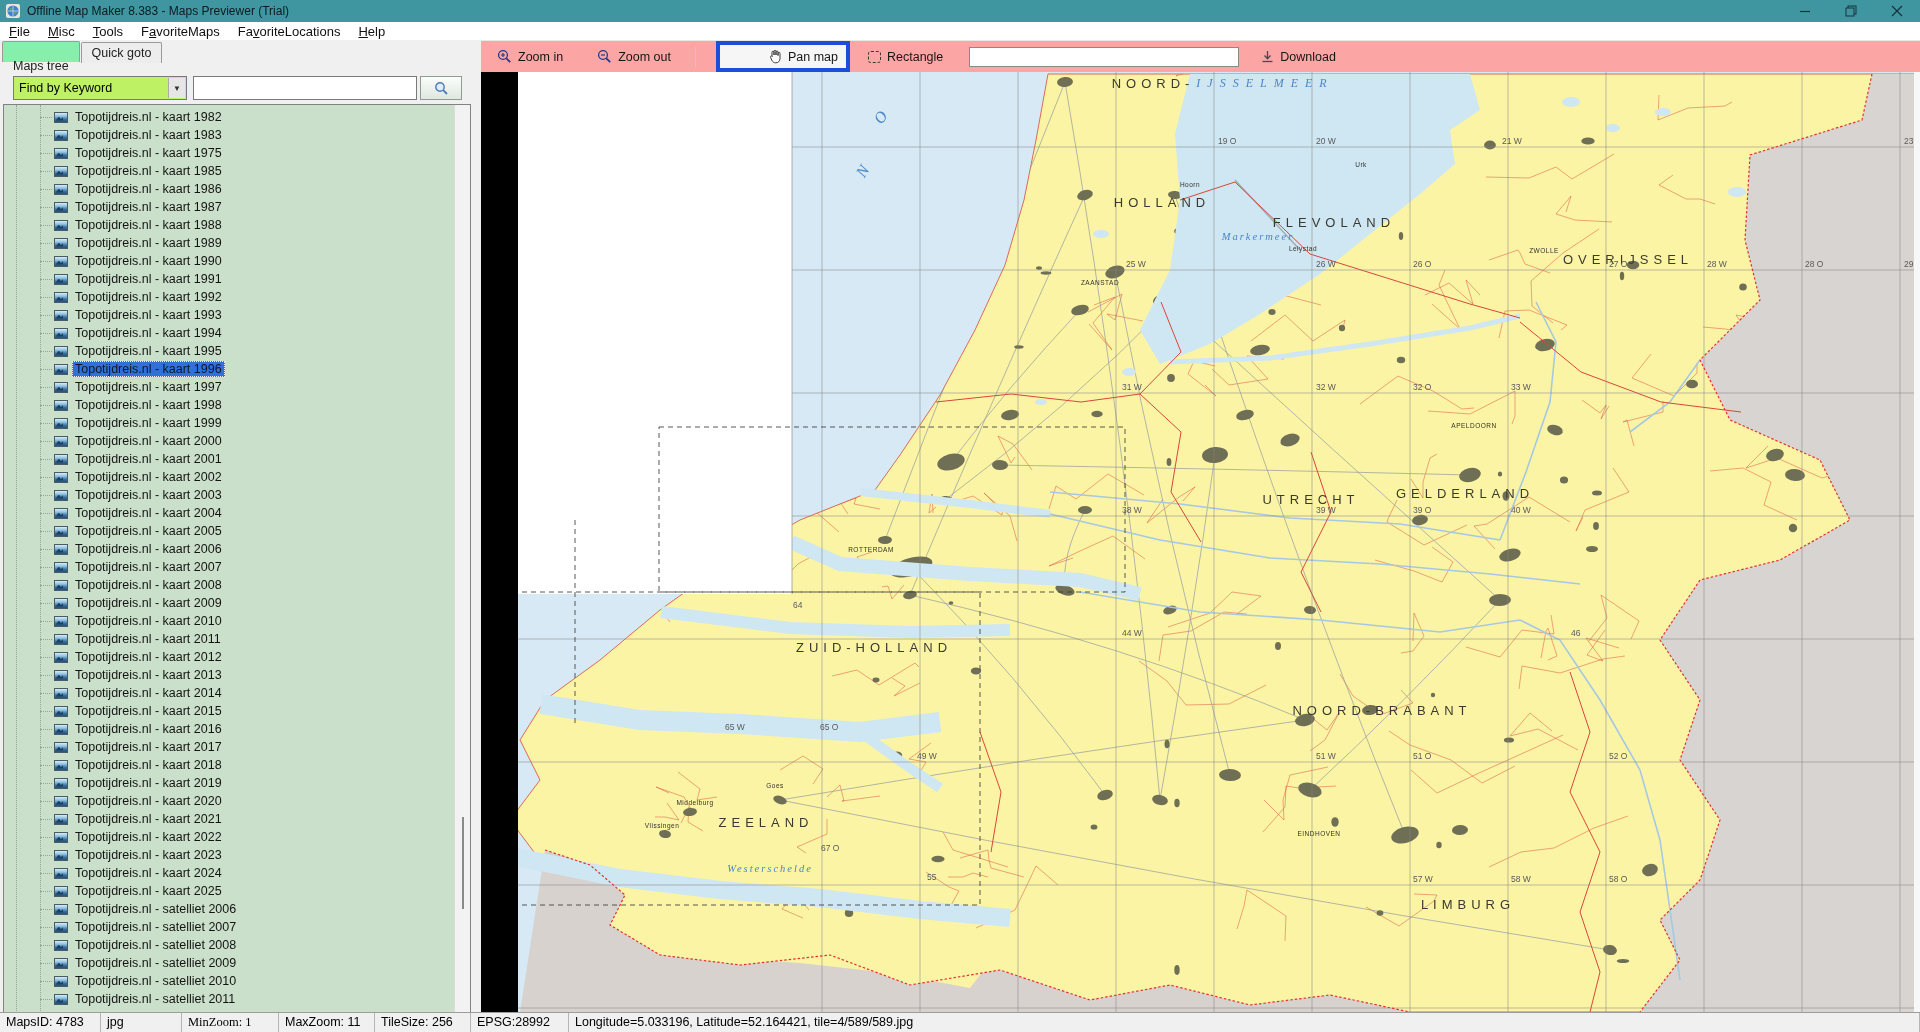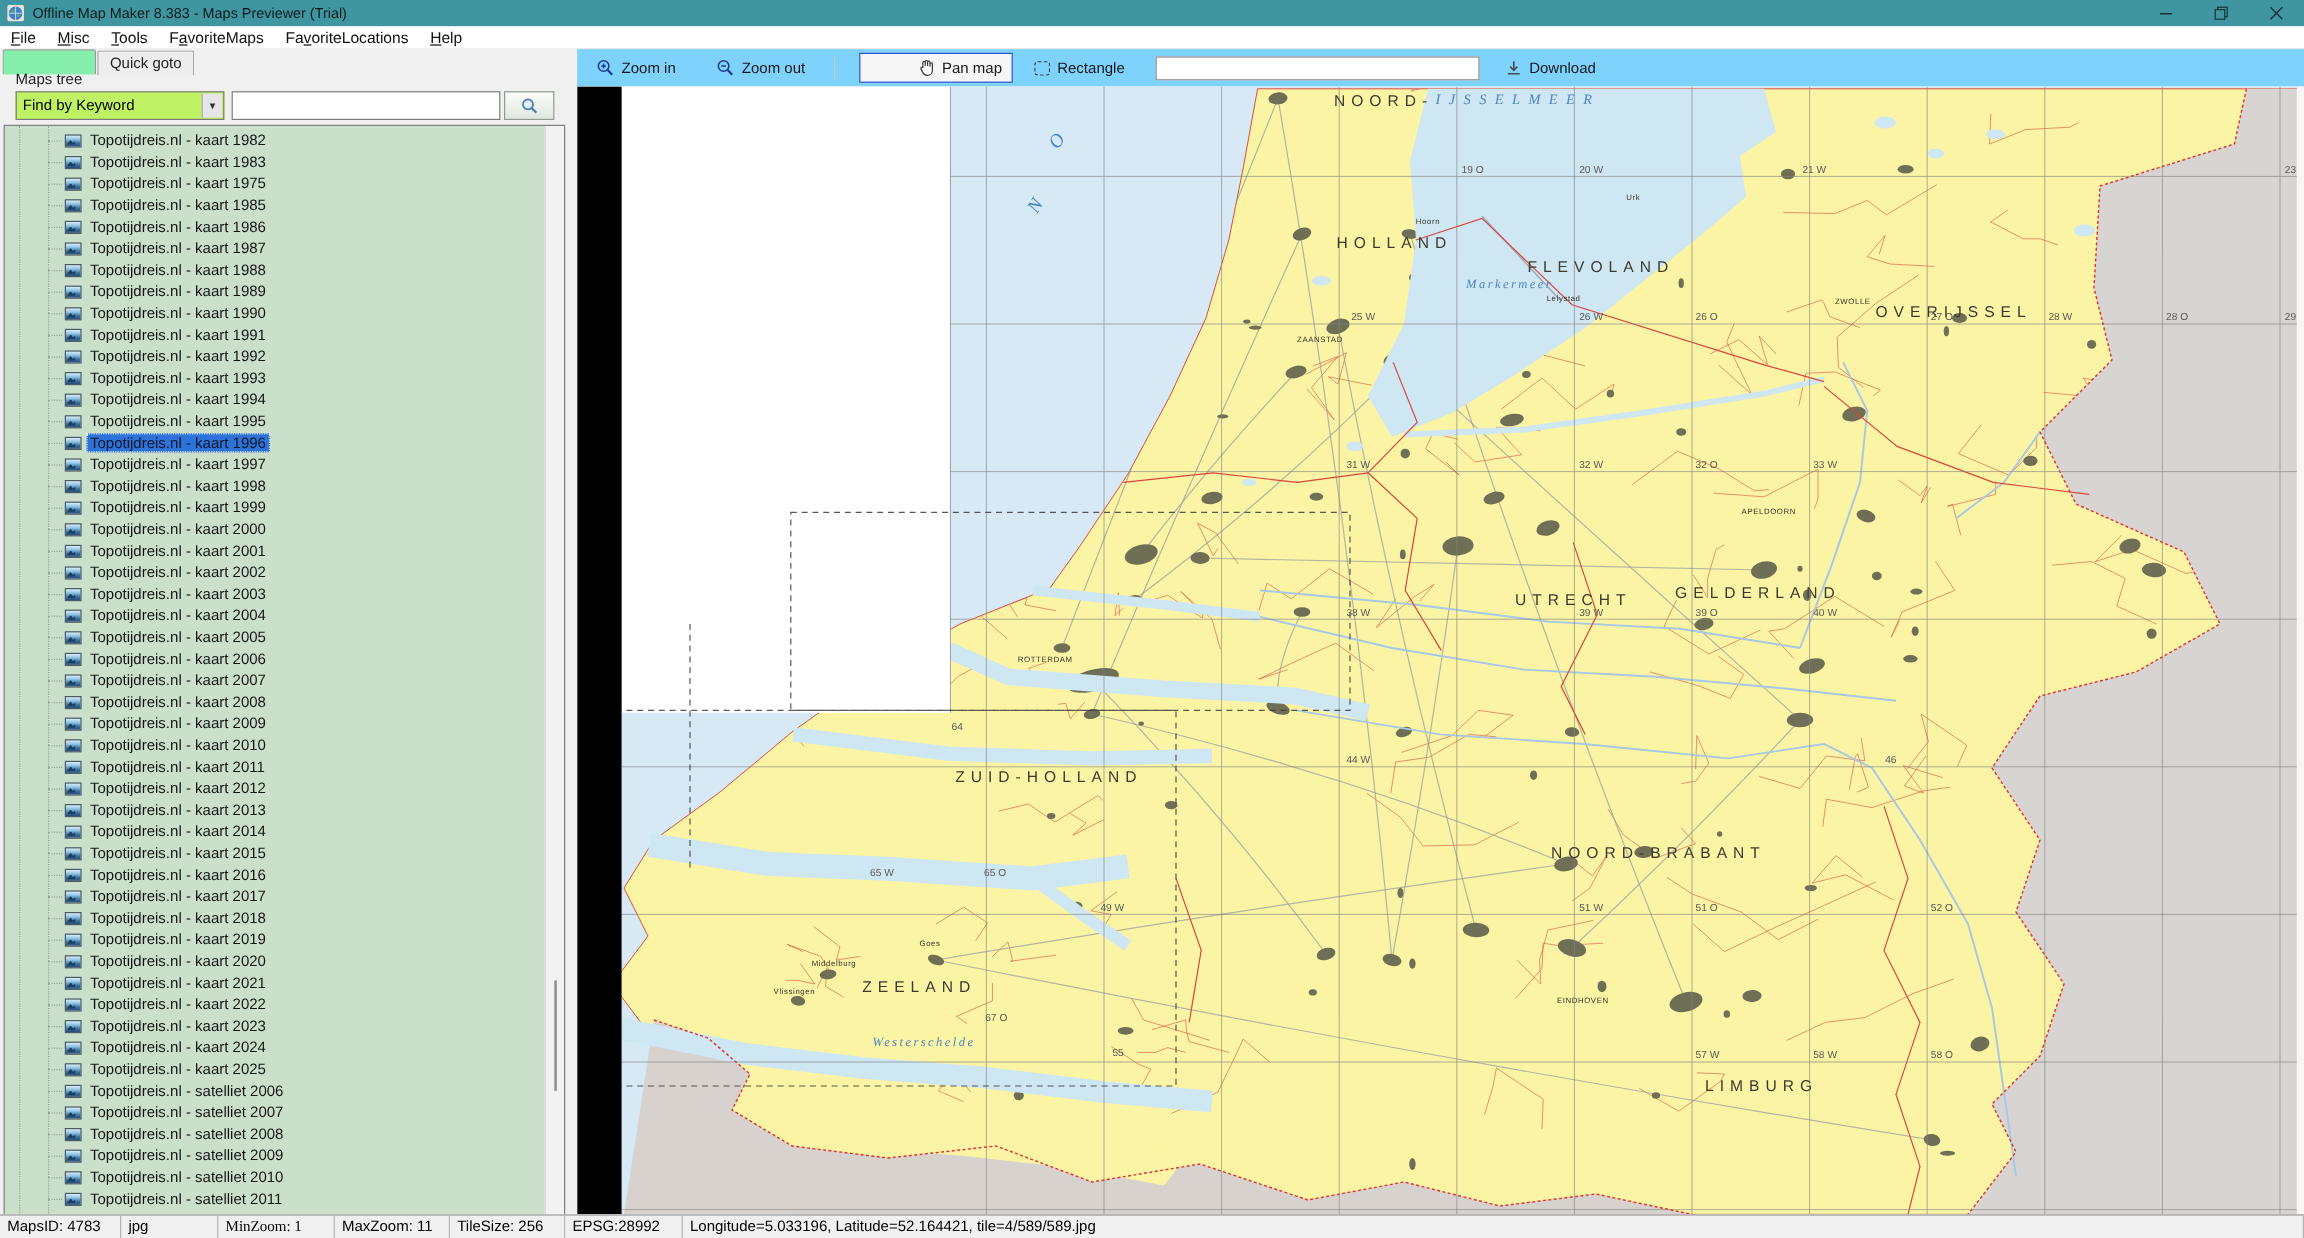--- a/index.html
+++ b/index.html
@@ -50,24 +50,24 @@
     position:relative;}
   .t-icon::after{content:"";position:absolute;left:1px;bottom:1px;width:7px;height:4px;
     background:#1d3d5e;clip-path:polygon(0 100%,40% 0,70% 70%,100% 20%,100% 100%);}
   .t-label{font-size:12.5px;color:#141414;padding:1px 3px;}
   .t-label.selected{background:#2d72d9;color:#0f172a;outline:1px dotted #eaf2ff;outline-offset:-1px;}
   .tree-scroll{position:absolute;right:0;top:0;bottom:0;width:16px;background:#f2f2f2;
     border-left:1px solid #dcdcdc;}
   .tree-thumb{position:absolute;left:7px;width:2px;height:92px;top:712px;background:#8a8a8a;}
 
   
-  .map-toolbar{position:absolute;left:481px;top:40px;width:1439px;height:32px;background:#7dd3fc;
+  .map-toolbar{position:absolute;left:481px;top:40px;width:1439px;height:32px;background:#fca5a5;
     display:flex;align-items:center;font-size:12.5px;color:#161616;border-top:1px solid #e8e8e8;}
   .tb-item{display:flex;align-items:center;gap:6px;padding:4px 8px;white-space:nowrap;}
-  .tb-btn{border:1px solid #1d4ed8;background:#f6f6f6;margin-left:14px;padding-left:48px;}
+  .tb-btn{border:4px solid #1d4ed8;background:#f6f6f6;margin-left:14px;padding-left:48px;}
   .tb-sep{width:1px;height:20px;background:#c9c9c9;margin:0 6px 0 16px;}
   .tb-input{width:270px;height:20px;border:1px solid #8a8a8a;background:#fff;margin-left:18px;
     font-size:12px;padding:0 4px;font-family:"Liberation Sans",sans-serif;}
   .tb-item svg{display:block;}
 
   
   .map-wrap{position:absolute;left:481px;top:72px;width:1439px;height:940px;background:#d6e9f5;}
   .lbl-region{font-family:"Liberation Sans",sans-serif;font-size:13px;letter-spacing:5px;
     fill:#3a3a30;text-anchor:middle;}
   .lbl-water{font-family:"Liberation Serif",serif;font-style:italic;font-size:10.5px;

